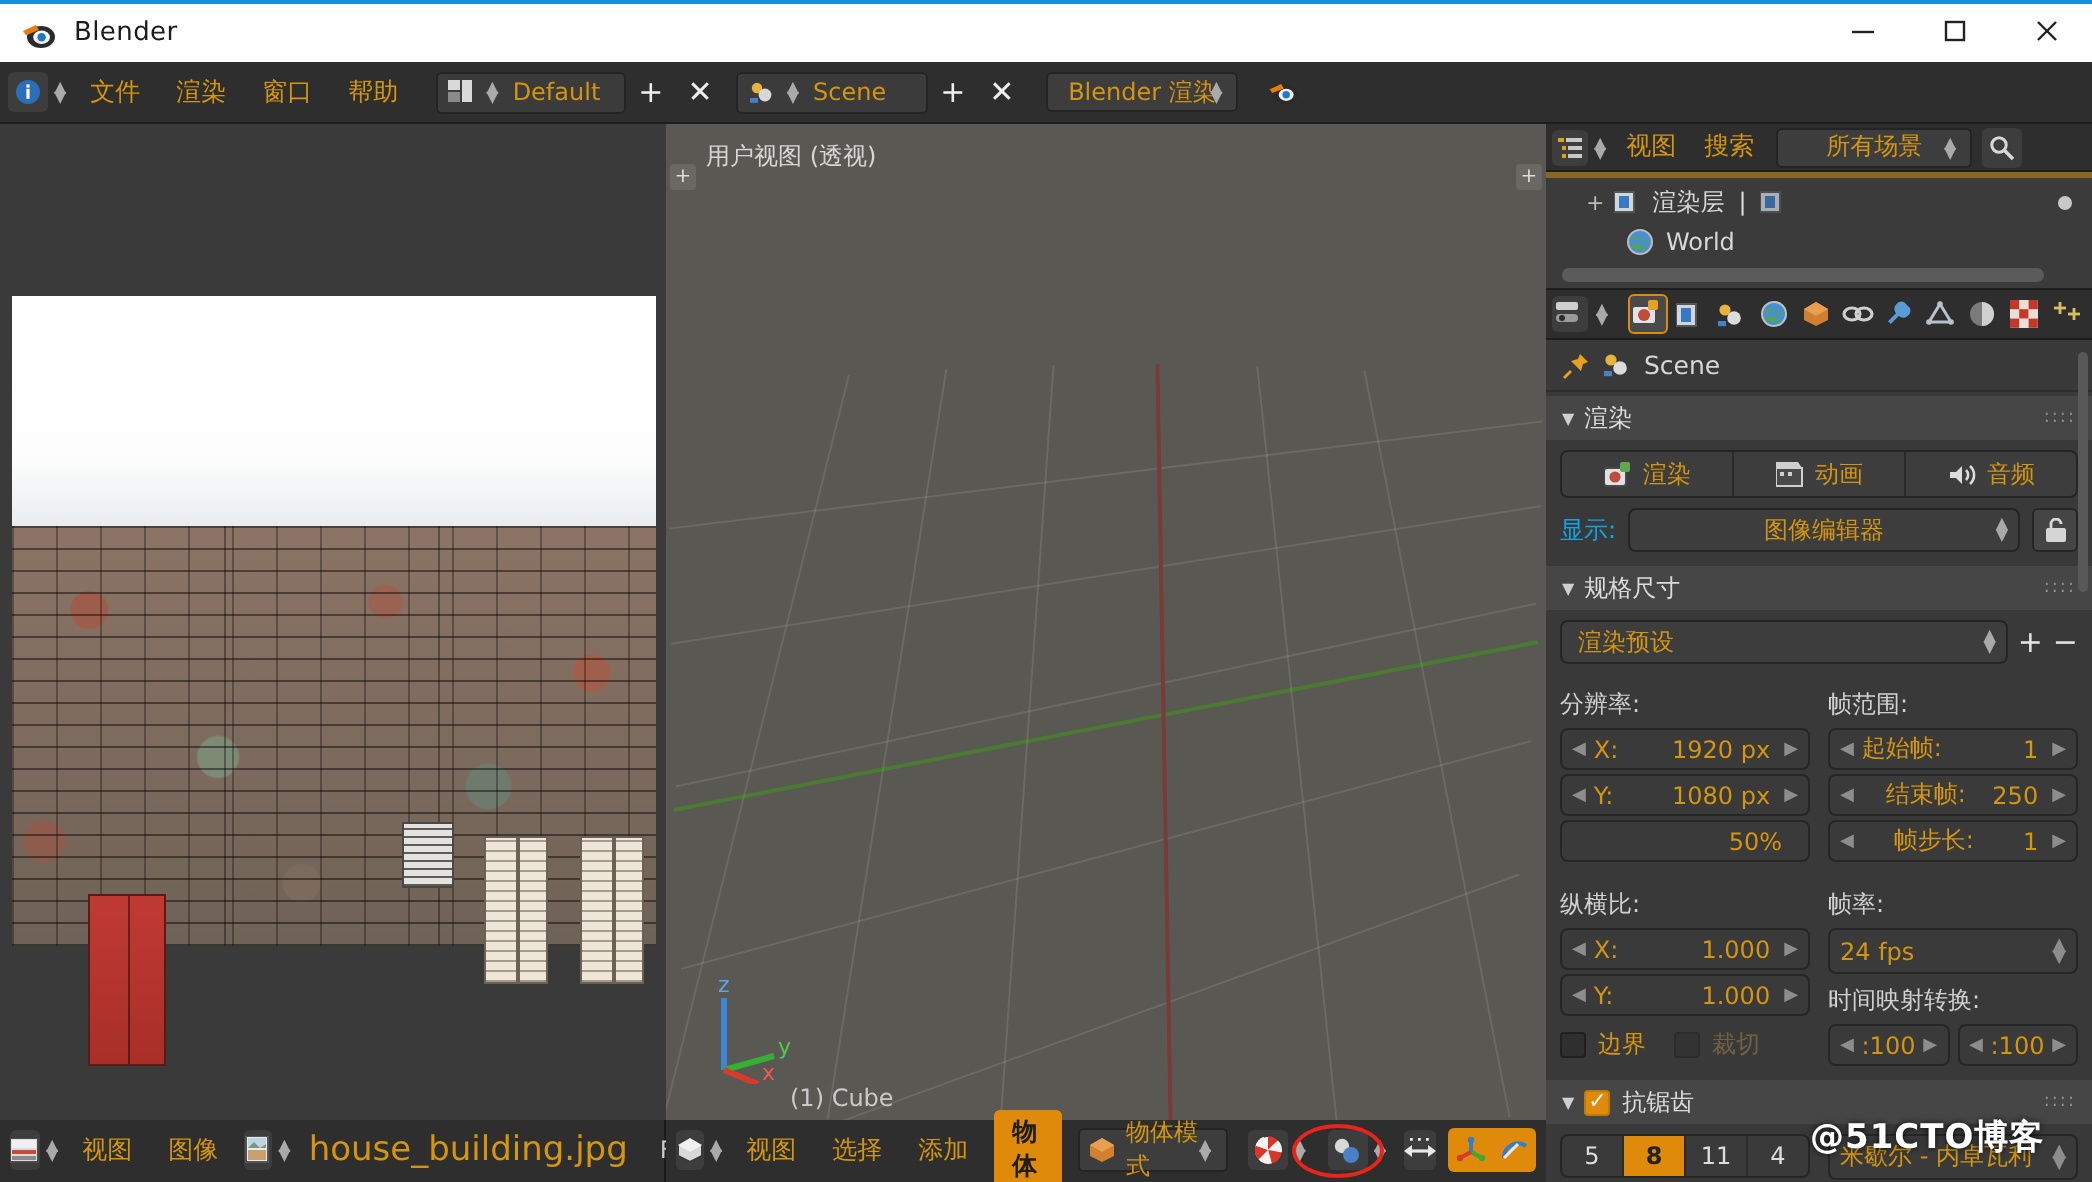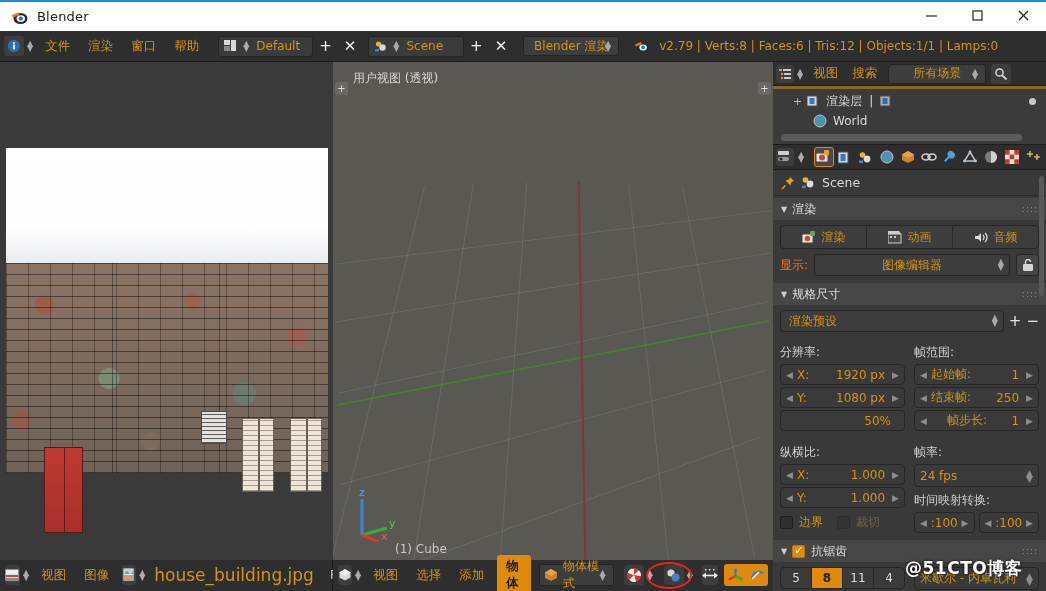--- a/index.html
+++ b/index.html
@@ -97,21 +97,21 @@
   .panel-hdr { height:22px; background:#464646; display:flex; align-items:center;
     padding:0 8px; color:#dcdcdc; font-size:12px; margin-top:2px; }
   .panel-hdr .dots { margin-left:auto; color:#8d8d8d; font-size:9px; letter-spacing:1px; }
   .tri { font-size:8px; margin-right:5px; color:#cfcfcf; }
   .pgroup { padding:5px 7px; }
   .btnrow { display:flex; background:#3d3d3d; border:1px solid #252525; border-radius:4px; overflow:hidden; height:24px; }
   .bcell { flex:1; display:flex; align-items:center; justify-content:center; gap:5px;
     color:#d4950f; font-size:12px; border-right:1px solid #2b2b2b; }
   .bcell:last-child { border-right:none; }
   .fieldrow { display:flex; align-items:center; gap:6px; margin-top:5px; }
-  .flabel { color:#f97316; font-size:12px; }
+  .flabel { color:#0ea5e9; font-size:12px; }
   .fdrop { flex:1; height:22px; background:#3d3d3d; border:1px solid #252525; border-radius:4px;
     display:flex; align-items:center; justify-content:center; position:relative; color:#d4950f; font-size:12px; }
   .fdrop .ar { position:absolute; right:5px; color:#a9a9a9; font-size:8px; line-height:6px; }
   .numfld { height:21px; background:#3a3a3a; border:1px solid #262626; border-radius:4px;
     display:flex; align-items:center; padding:0 5px; color:#d4950f; font-size:12px; position:relative; }
   .numfld .lft { color:#8d8d8d; font-size:9px; }
   .numfld .rgt { color:#8d8d8d; font-size:9px; margin-left:auto; }
   .numfld .nm { color:#d4950f; }
   .numfld .vl { color:#d4950f; margin-left:auto; margin-right:7px; }
   .cols2 { display:flex; gap:9px; }
@@ -231,21 +231,20 @@
   </div>
 
   <span style="margin-left:14px;display:flex;align-items:center;">
     <svg width="17" height="16" viewBox="0 0 18 18">
       <ellipse cx="10.5" cy="10.5" rx="7" ry="5.5" fill="#2b2b2b"></ellipse>
       <path d="M1.5 7.5 L8 4.5 L9.5 7 L3 9.6 Z" fill="#e87d0d"></path>
       <ellipse cx="10.8" cy="10.6" rx="4.2" ry="3.4" fill="#f3f3f3"></ellipse>
       <circle cx="10.8" cy="10.6" r="2.1" fill="#2078c8"></circle>
     </svg>
   </span>
-  <span style="color:#d4950f;font-size:12px;padding-left:9px;white-space:nowrap;overflow:hidden;">v2.79 | Verts:8 | Faces:6 | Tris:12 | Objects:1/1 | Lamps:0</span>
 </div>
 
 <div class="imgeditor">
   <div class="ie-canvas">
     <div class="ie-img">
       <div class="sky"></div>
       <div class="brick">
         <span class="seamv" style="left:33%"></span>
         <span class="seamv" style="left:66%"></span>
         <div class="door"></div>
@@ -601,21 +600,21 @@
         <div class="col">
           <div class="subttl">帧范围:</div>
           <div class="numfld">
             <span class="lft">◀</span>
             <span class="nm" style="margin-left:4px;">起始帧:</span>
             <span class="vl">1</span>
             <span class="rgt" style="margin-left:0;">▶</span>
           </div>
           <div class="numfld" style="margin-top:2px;">
             <span class="lft">◀</span>
-            <span class="nm" style="margin-left:4px;">结束帧:</span>
+            <span class="nm" style="margin-left:16px;">结束帧:</span>
             <span class="vl">250</span>
             <span class="rgt" style="margin-left:0;">▶</span>
           </div>
           <div class="numfld" style="margin-top:2px;">
             <span class="lft">◀</span>
             <span class="nm" style="margin-left:20px;">帧步长:</span>
             <span class="vl">1</span>
             <span class="rgt" style="margin-left:0;">▶</span>
           </div>
         </div>

